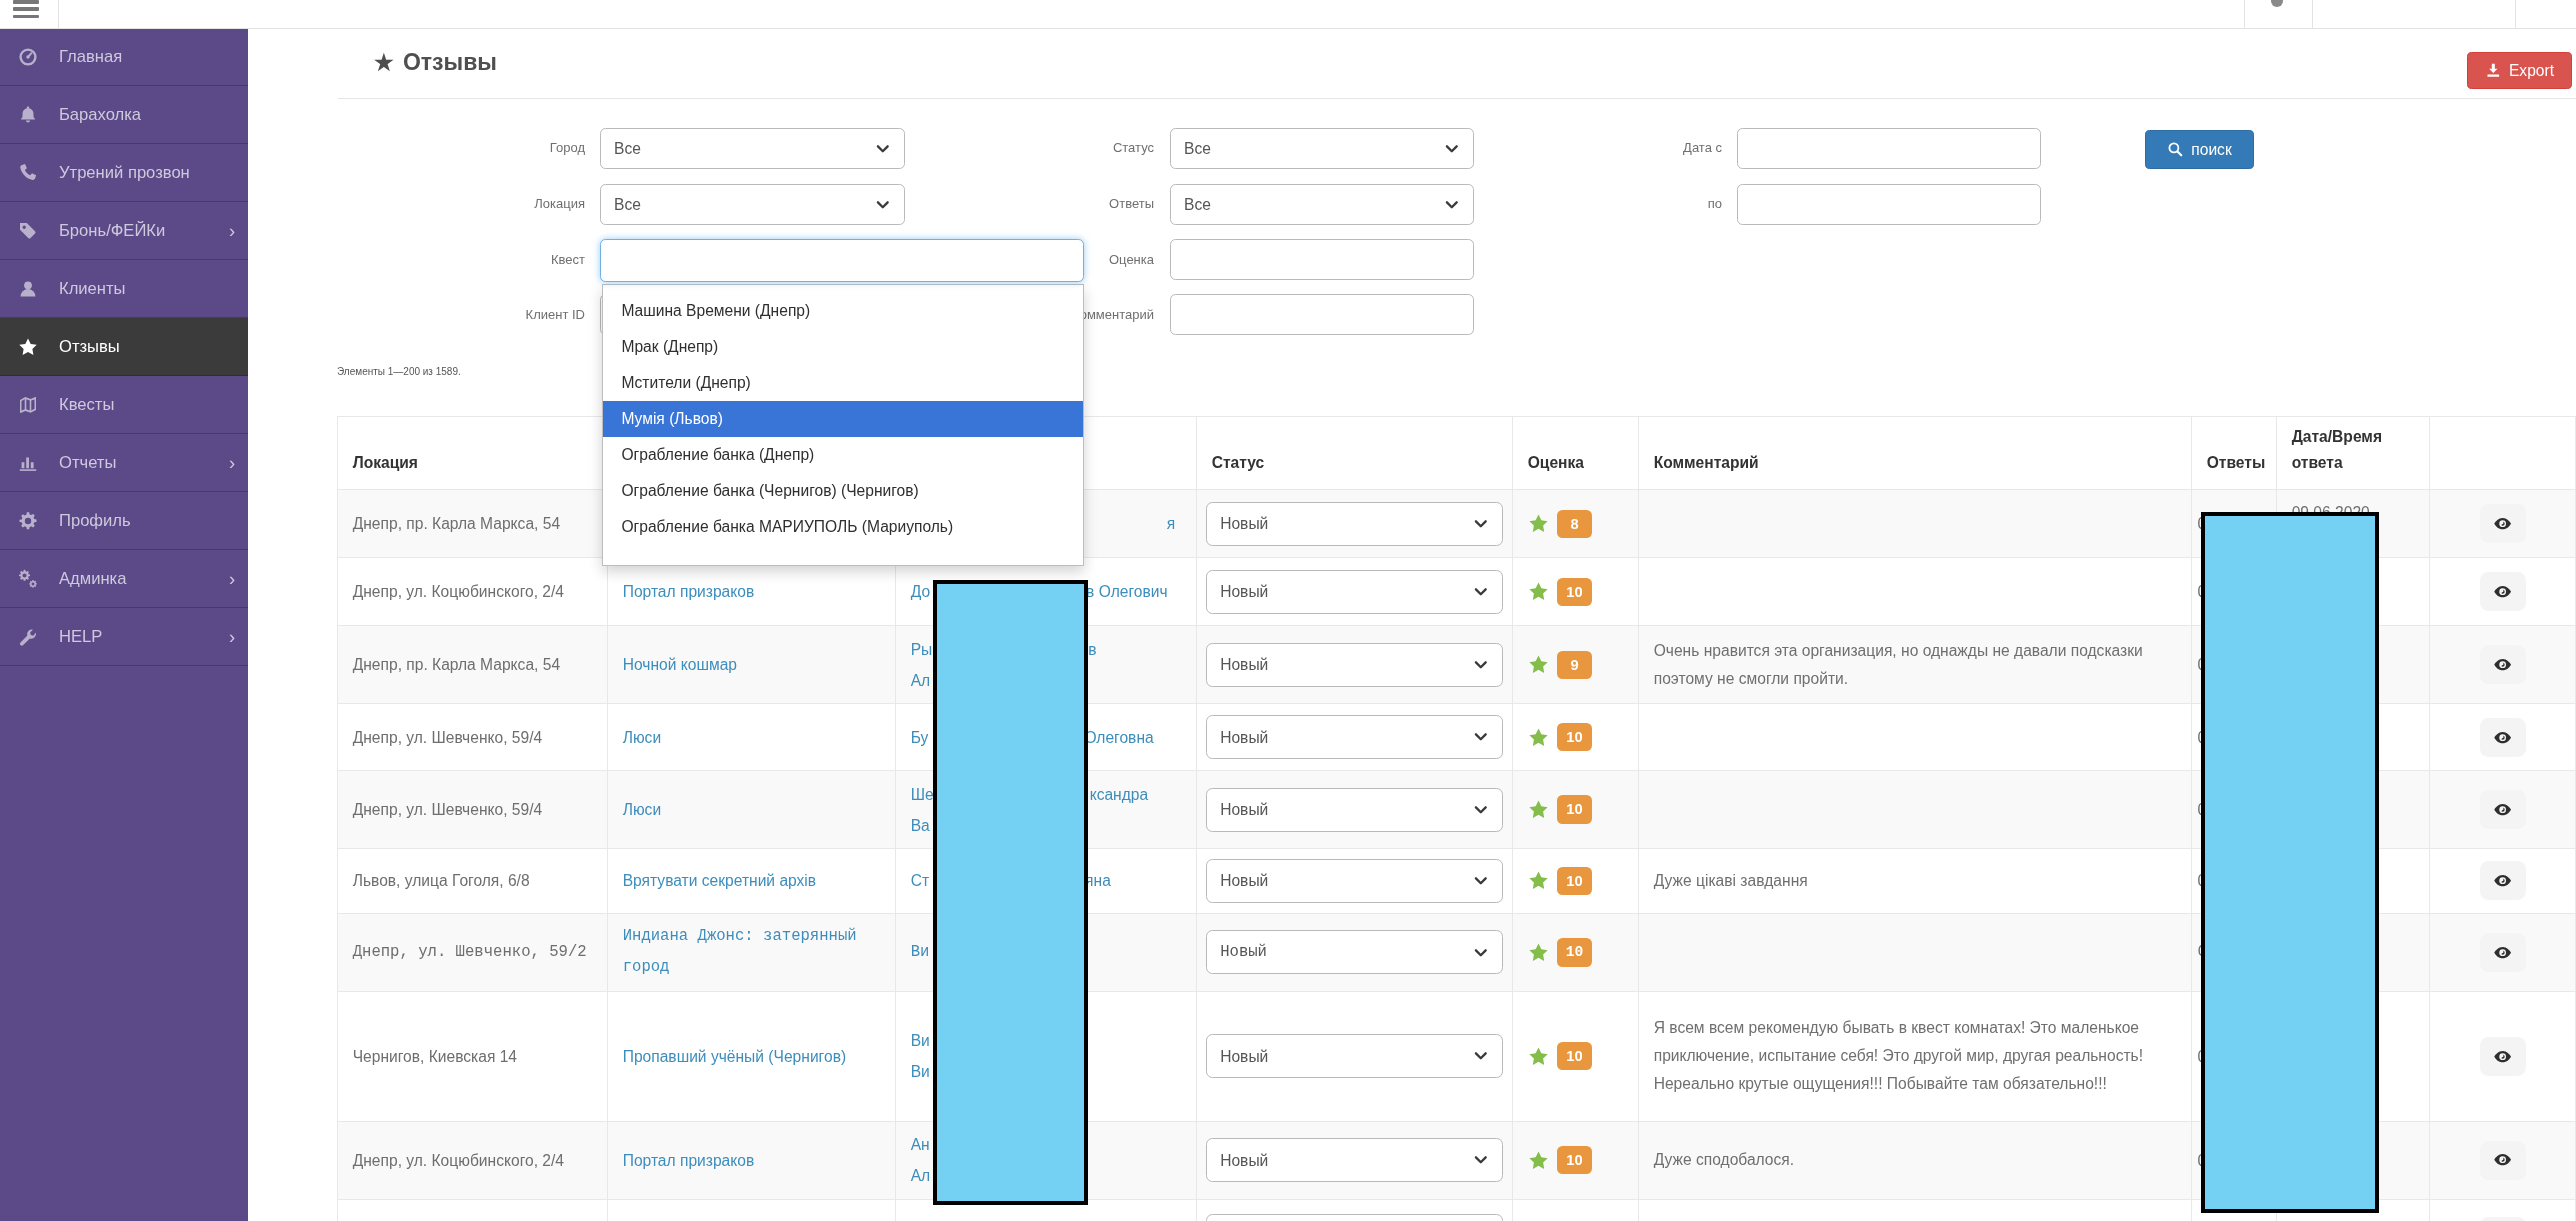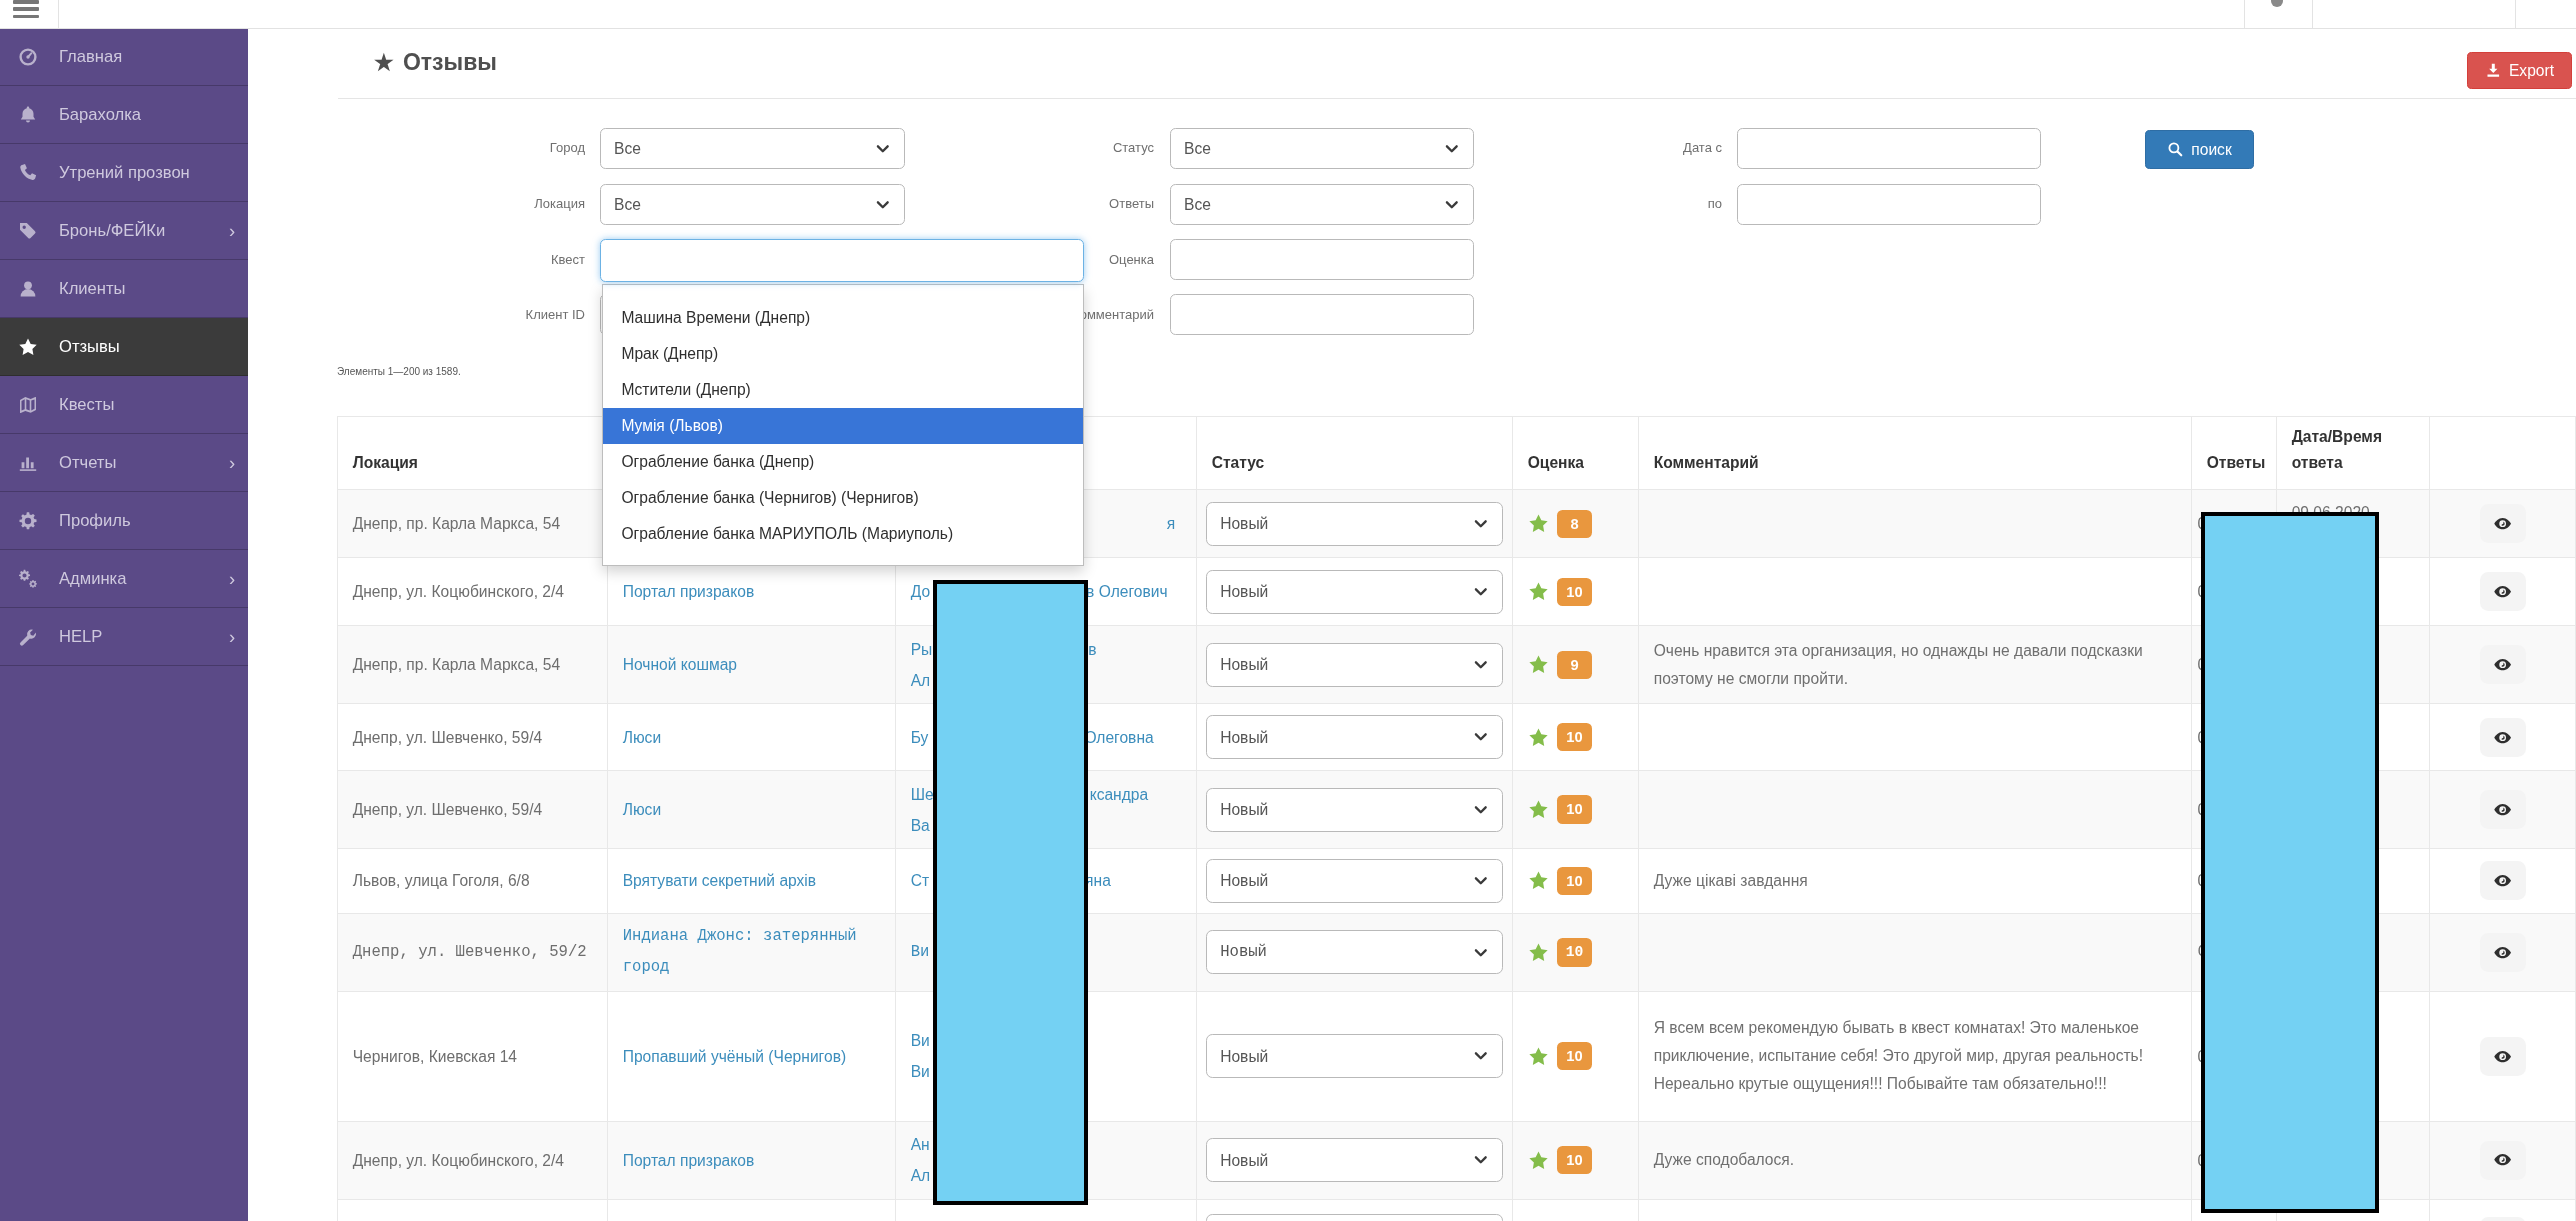--- a/index.html
+++ b/index.html
@@ -31,21 +31,21 @@
   .flabel{width:184px;text-align:right;font-size:13px;color:#6f6f6f;line-height:20px;}
   .sel,.inp{box-sizing:border-box;background:#fff;border:0.9px solid #b9b9b9;border-radius:5.5px;}
   .sel{display:flex;align-items:center;padding:0 13px;font-size:15.6px;color:#555;cursor:pointer;}
   .sel svg{margin-left:auto;}
   .inp{padding:0 11px;font-size:15.6px;color:#555;}
   .inp.focused{border:1.8px solid #6cb2e4;box-shadow:0 0 7.4px rgba(102,175,233,.65);}
   .btn-search{left:2145px;top:130px;width:109px;height:39px;background:#337ab7;border:0.9px solid #2e6da4;
               border-radius:4.6px;color:#fff;font-size:15.6px;display:flex;align-items:center;justify-content:center;gap:7.4px;cursor:pointer;z-index:6;}
   
   .qdrop{left:602px;top:284px;width:482px;height:282px;background:#fff;border:0.9px solid #bdbdbd;
-         box-shadow:0 5.5px 13px rgba(0,0,0,.18);z-index:60;overflow:hidden;padding-top:15px;box-sizing:border-box;}
+         box-shadow:0 5.5px 13px rgba(0,0,0,.18);z-index:60;overflow:hidden;padding-top:8px;box-sizing:border-box;}
   .qdrop .qi{height:36px;line-height:36px;padding:0 18.4px;font-size:15.6px;color:#2f2f2f;white-space:nowrap;cursor:pointer;}
   .qdrop .qi.hl{background:#3875d7;color:#fff;}
   
   .summary{left:337px;top:366px;font-size:10px;color:#555;}
   
   .tblwrap{left:337px;top:416px;width:2237px;z-index:1;}
   table.grid{border-collapse:collapse;table-layout:fixed;width:2237px;background:#fff;}
   .grid th,.grid td{border:0.9px solid #e8e8e8;padding:7.4px 14.7px;font-size:15.6px;overflow:hidden;}
   .grid th{color:#333;font-weight:bold;vertical-align:bottom;text-align:left;padding-bottom:13px;background:#fff;line-height:26px;}
   .grid td{vertical-align:middle;color:#6e6e6e;line-height:31px;}

